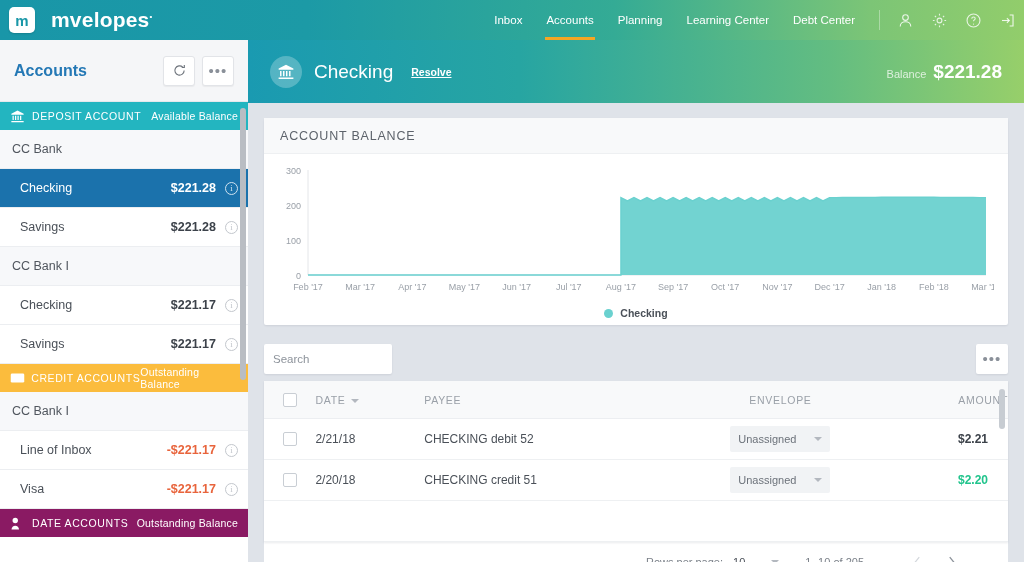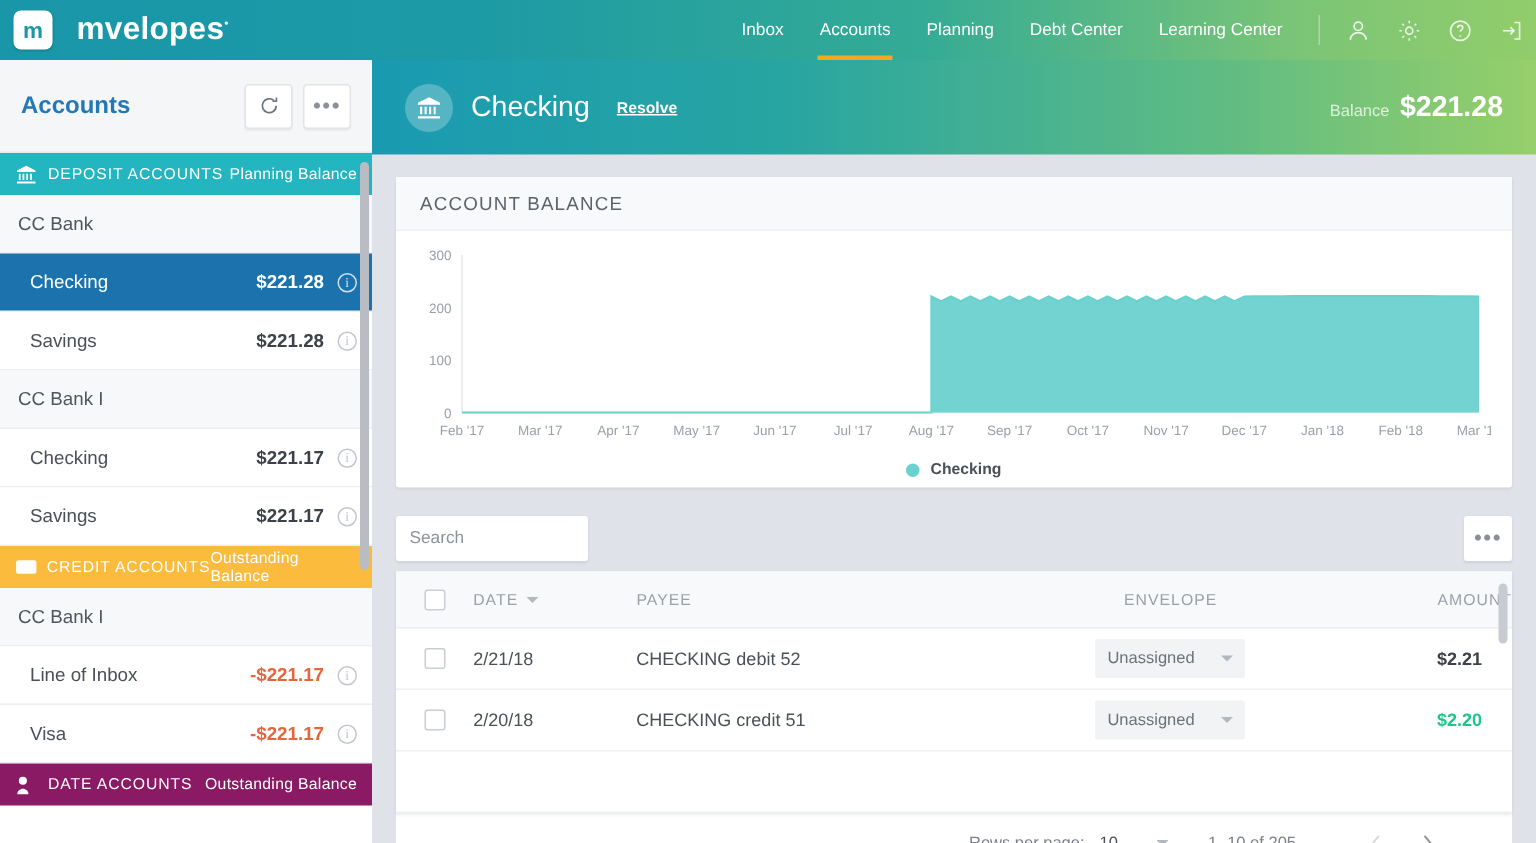--- a/index.html
+++ b/index.html
@@ -224,22 +224,22 @@
 
 <div class="app">
 
   <div class="topbar">
     <div class="logo-badge">m</div>
     <div class="brand"><span>mvelopes</span><span class="tm">•</span></div>
     <div class="nav">
       <div class="nav-item">Inbox</div>
       <div class="nav-item active">Accounts</div>
       <div class="nav-item">Planning</div>
+      <div class="nav-item">Learning Center</div>
       <div class="nav-item">Debt Center</div>
-      <div class="nav-item">Learning Center</div>
       <div class="nav-sep"></div>
       <div class="nav-icon">
         <svg width="17" height="17" viewBox="0 0 20 20" fill="none" stroke="rgba(255,255,255,.85)" stroke-width="1.3">
           <circle cx="10" cy="6.5" r="3.3"></circle>
             <path d="M3.8 17c0-3.4 2.8-5.5 6.2-5.5s6.2 2.1 6.2 5.5"></path>
         </svg>
       </div>
       <div class="nav-icon">
         <svg width="17" height="17" viewBox="0 0 20 20" fill="none" stroke="rgba(255,255,255,.8)" stroke-width="1.3">
           <circle cx="10" cy="10" r="2.8"></circle>
@@ -280,22 +280,22 @@
     </div>
 
     <div class="sb-scroll">
 
       <div class="grp-header grp-deposit">
         <span class="gicon">
           <svg width="15" height="15" viewBox="0 0 20 20" fill="#ffffff">
             <path d="M10 2 1.8 6.2v1.3h16.4V6.2L10 2zM3.4 9v5.6H5V9H3.4zm3.3 0v5.6h1.6V9H6.7zm3.3 0v5.6h1.6V9H10zm3.4 0v5.6H15V9h-1.6zM1.8 16.1v1.7h16.4v-1.7H1.8z"></path>
           </svg>
         </span>
-        <span class="glabel">DEPOSIT ACCOUNTS</span>
-        <span class="gbal">Planning Balance</span>
+        <span class="glabel">DEPOSIT ACCOUNT</span>
+        <span class="gbal">Available Balance</span>
       </div>
 
       <div class="bank-row">CC Bank</div>
       <div class="acct-row selected">
         <span class="name">Checking</span>
         <span class="amt">$221.28</span>
         <span class="info">i</span>
       </div>
       <div class="acct-row">
         <span class="name">Savings</span>

